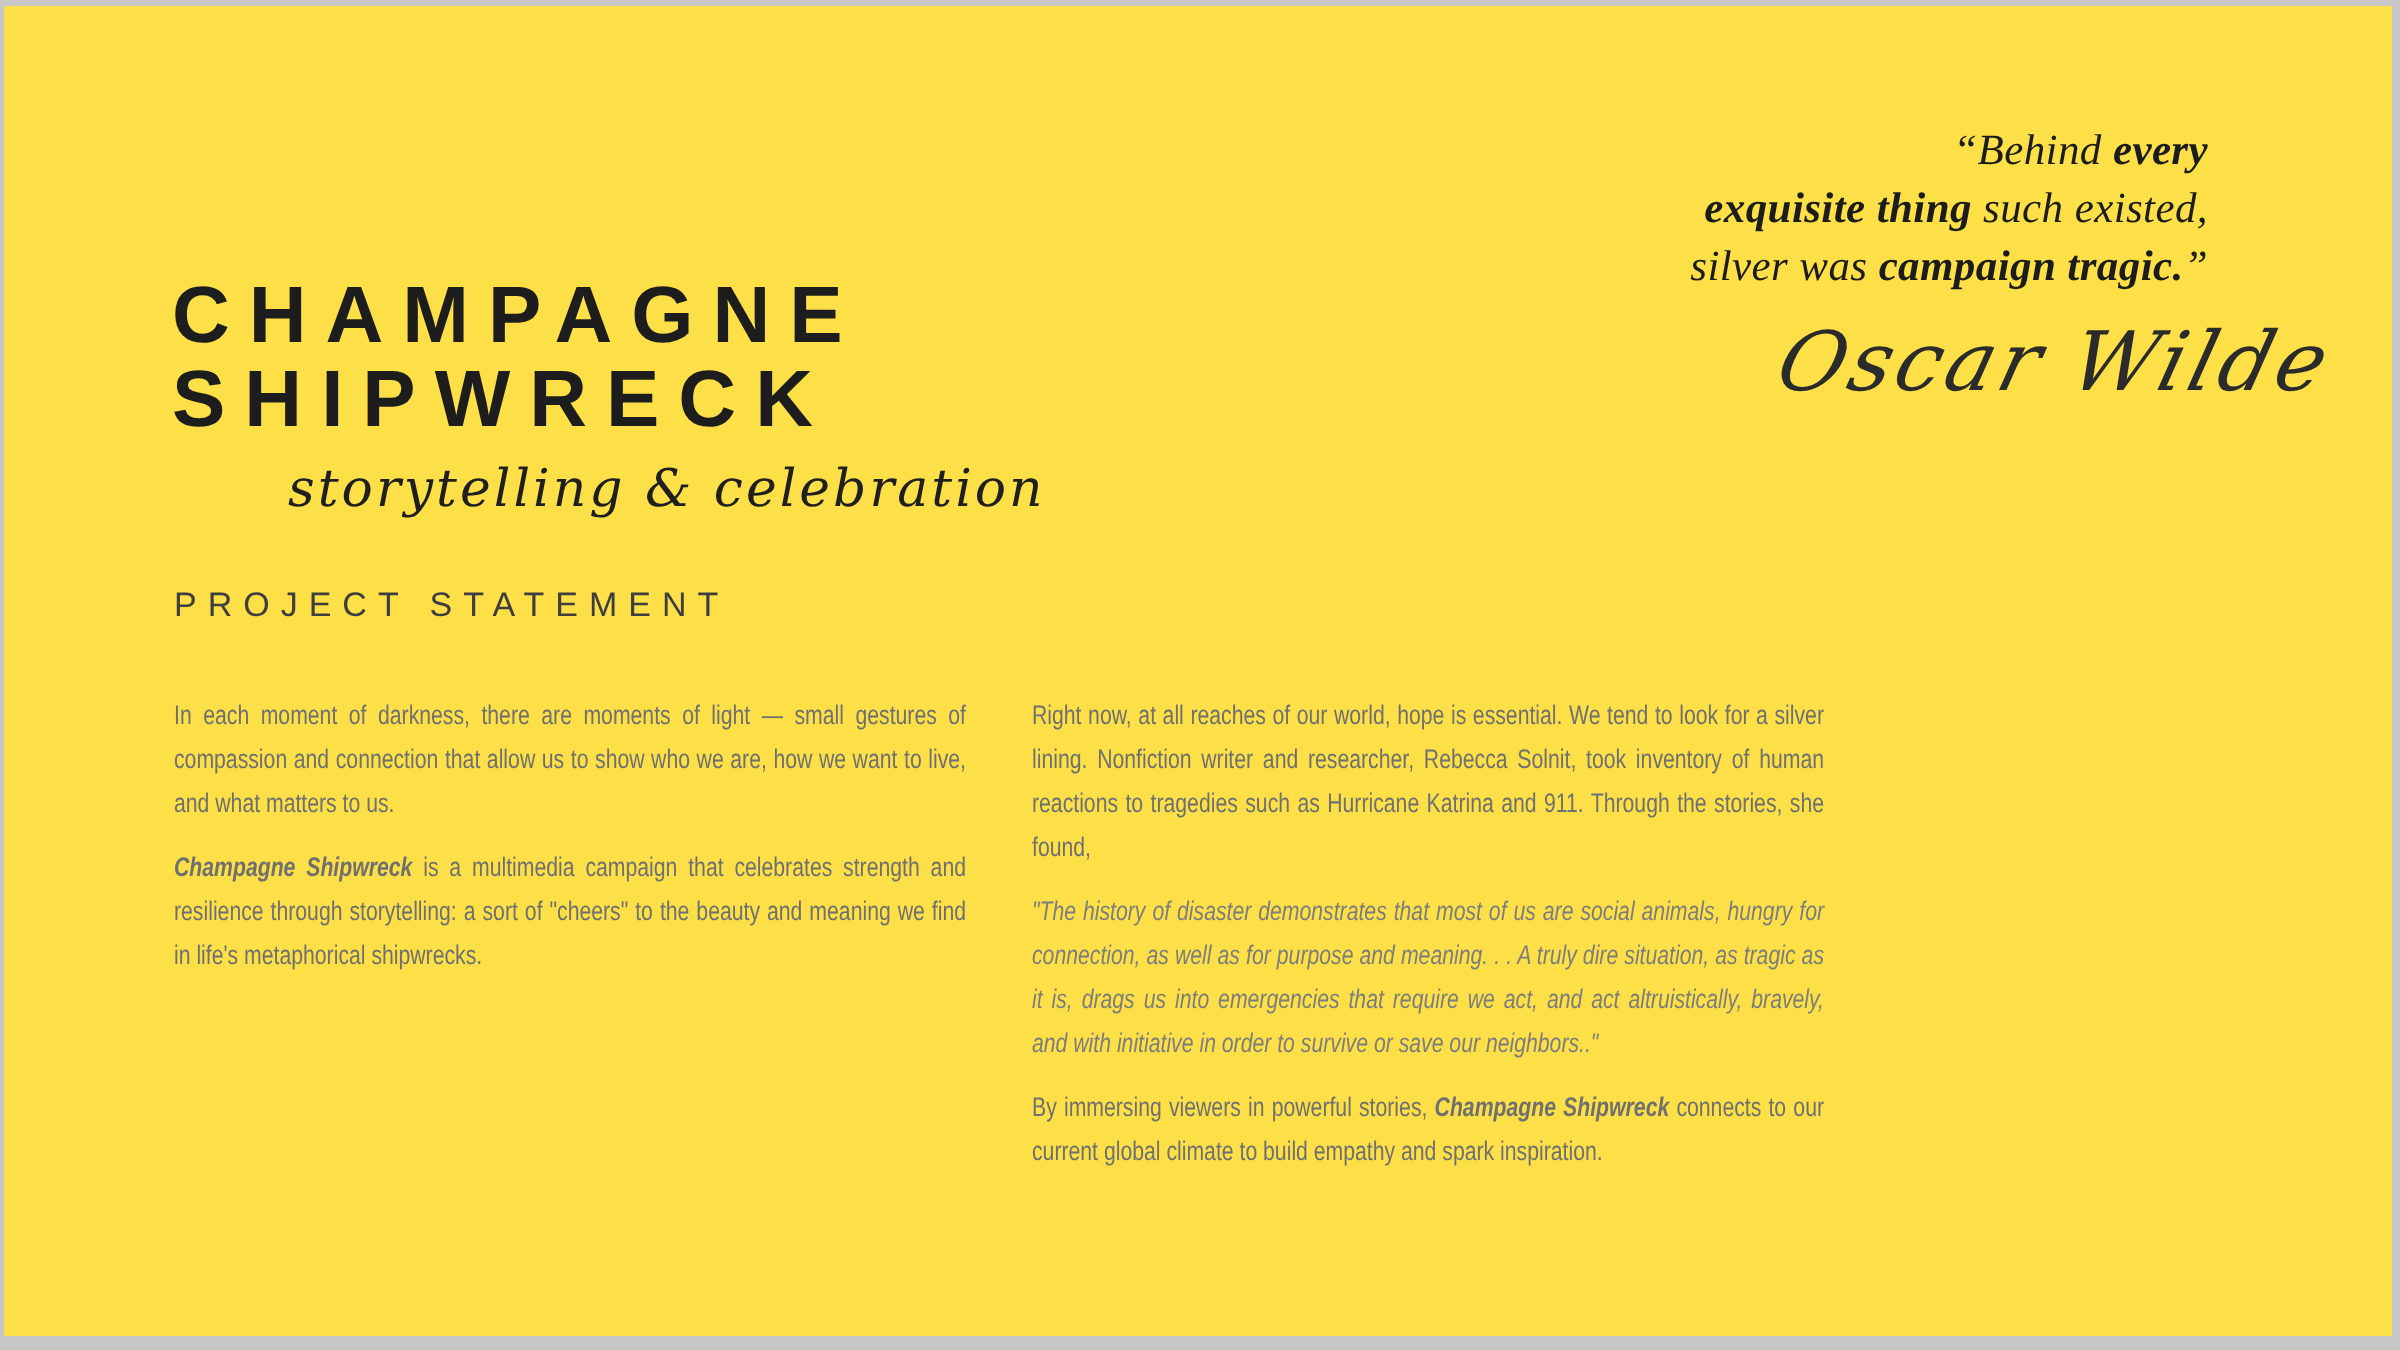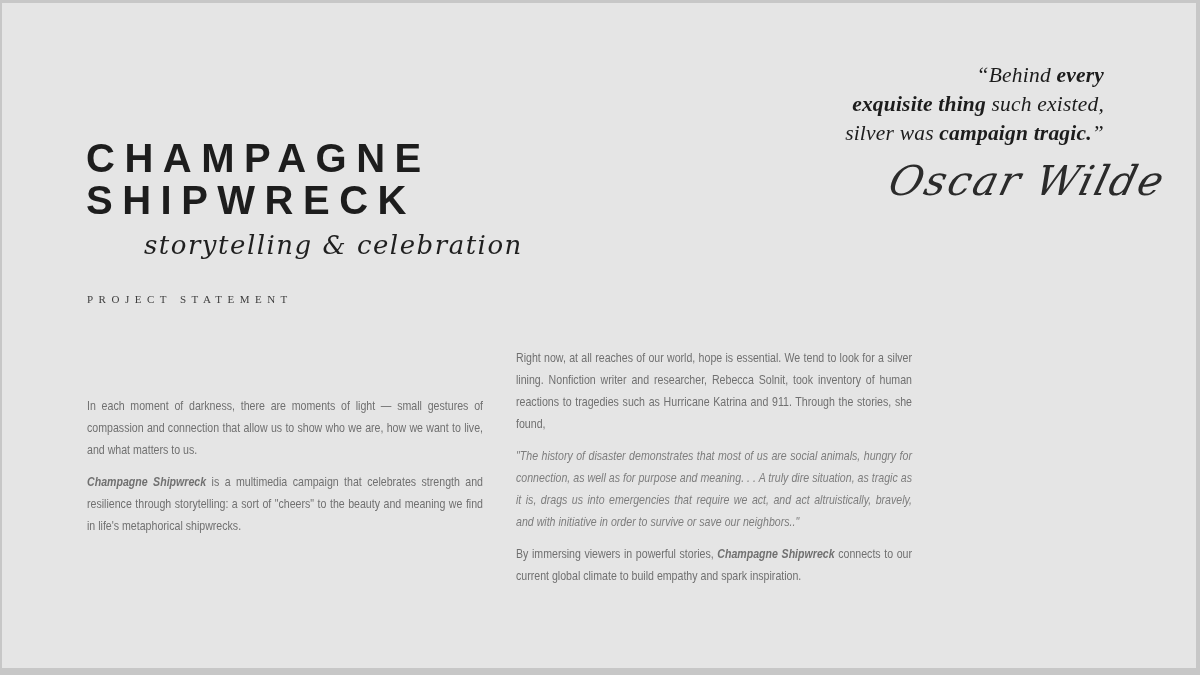--- a/index.html
+++ b/index.html
@@ -4,21 +4,21 @@
 <style>
   html,body{margin:0;padding:0;}
   body{
     width:1200px;height:675px;overflow:hidden;
     background:#c7c7c7;
     font-family:"Liberation Sans", sans-serif;
     position:relative;
   }
   .card{
     position:absolute;left:2px;top:3px;right:4px;bottom:7px;
-    background:#e5e5e5;
+    background:#fde047;
   }
   
   .quote{
     position:absolute;top:58px;right:92px;
     text-align:right;
     font-family:"Liberation Serif", serif;
     font-style:italic;
     font-size:21.5px;line-height:29px;
     color:#1c1c1c;
     letter-spacing:.2px;
@@ -50,29 +50,29 @@
     font-family:"DejaVu Serif", serif;
     font-style:italic;
     font-size:26px;
     letter-spacing:1.5px;
     color:#1f1f1f;
     white-space:nowrap;
     margin-left:41px;
   }
   .section-heading{
     position:absolute;left:85px;top:290px;
-    font-family:Liberation Serif, serif;
-    font-size:11px;
+    font-family:Liberation Sans, sans-serif;
+    font-size:17px;
     letter-spacing:5.5px;
     color:#3e3e3e;
     white-space:nowrap;
   }
   
   .col{position:absolute;top:344px;width:398px;}
-  .col-left{left:85px;margin-top:48px;}
+  .col-left{left:85px;}
   .col-right{left:514px;}
   .col-inner{
     width:500px;
     transform:scaleX(0.792);
     transform-origin:0 0;
   }
   .para{
     margin:0 0 10px 0;
     font-family:"Liberation Sans", sans-serif;
     font-size:13.4px;

